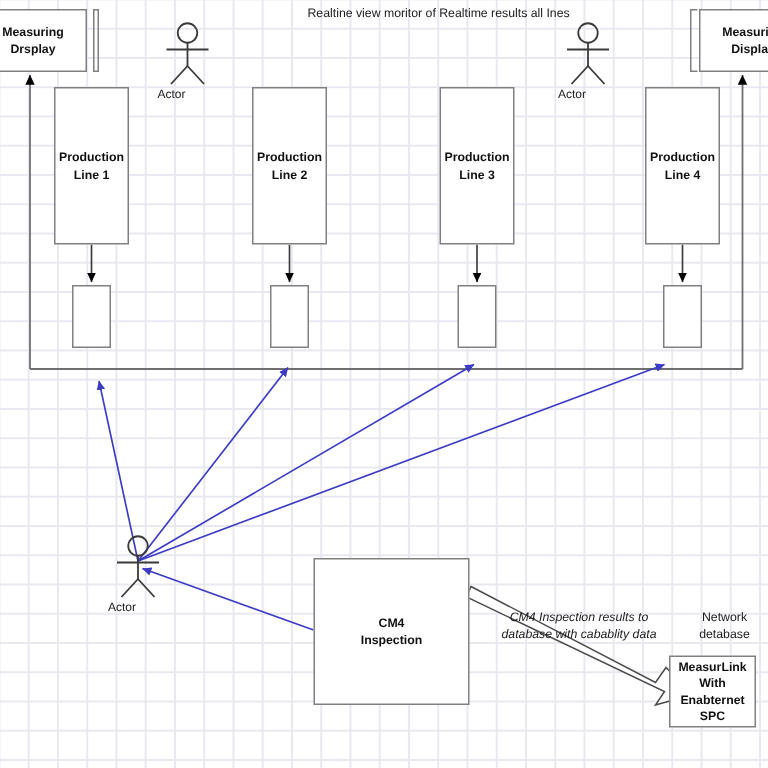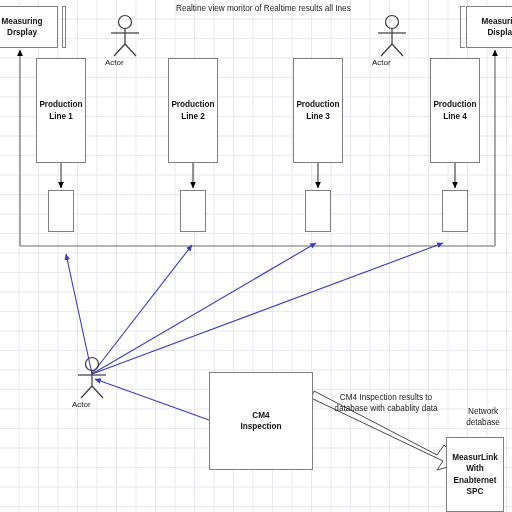--- a/index.html
+++ b/index.html
@@ -67,20 +67,21 @@
     text-align: left;
   }
   .actor-fig {
     position: absolute;
   }
   .title {
     position: absolute;
     font-size: 8.2px;
     color: #1a1a1a;
     white-space: nowrap;
+    margin-left: 29px;
   }
   .dbl-edge {
     position: absolute;
     box-sizing: border-box;
     border-left: 1px solid #808080;
   }
 </style>
 </head>
 <body>
 
@@ -200,26 +201,26 @@
       <line x1="20" y1="30" x2="31" y2="42" stroke="#3a3a3a" stroke-width="1.2"></line>
     </svg>
   </div>
   <div class="actor-label" style="left:72px; top:400px; width:40px;">Actor</div>
 
   <div class="node" style="left:209px; top:372px; width:104px; height:98px;text-align:center;">
     <span class="node-label">CM4
 Inspection</span>
   </div>
 
-  <div class="plain-text" style="left:324px; top:392px; width:124px;">CM4 Inspection results to
+  <div class="plain-text" style="left:324px; top:406px; width:124px;font-style:italic;">CM4 Inspection results to
 database with cabablity data</div>
 
   <div class="plain-text" style="left:452px; top:406px; width:62px;">Network
 detabase</div>
 
-  <div class="node" style="left:446px; top:437px; width:58px; height:75px;">
+  <div class="node" style="left:446px; top:437px; width:58px; height:48px;">
     <span class="node-label">MeasurLink
 With
 Enabternet
 SPC</span>
   </div>
 
 </div>
 
 </body></html>

